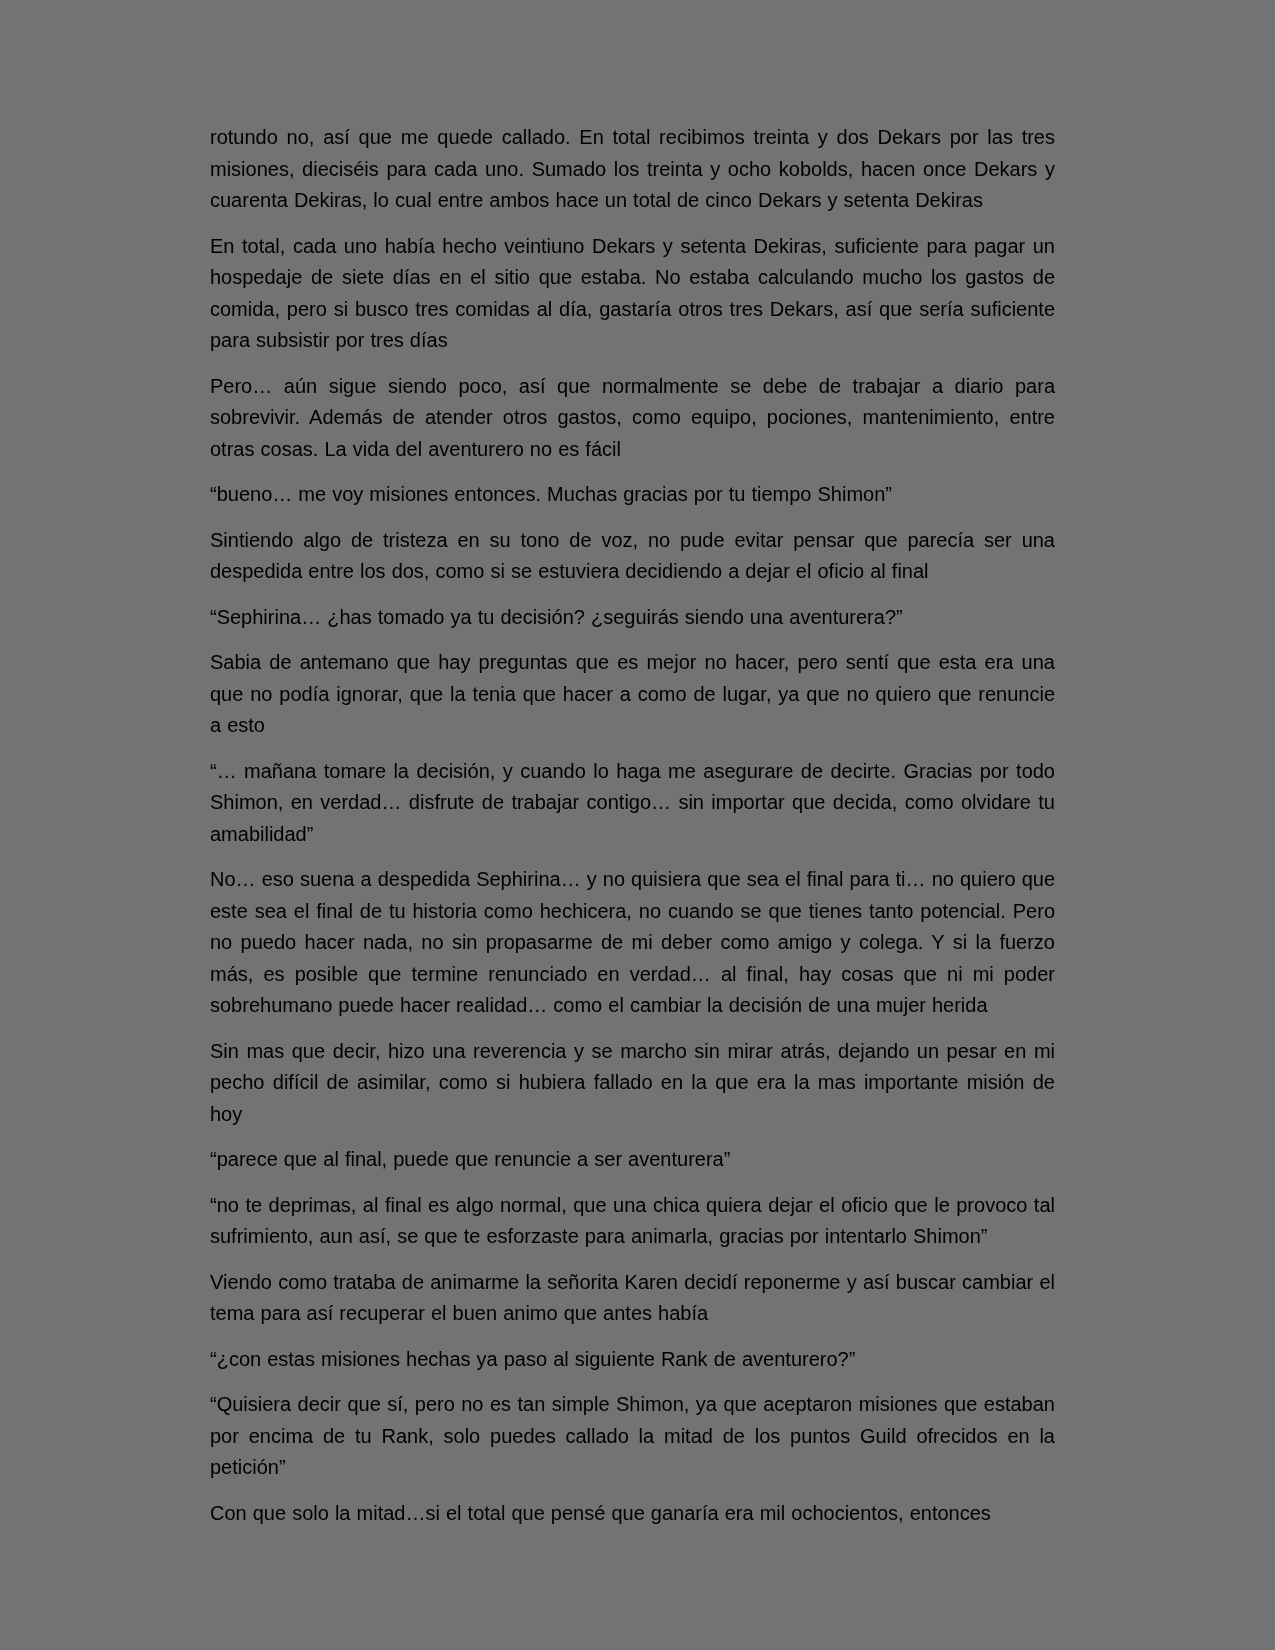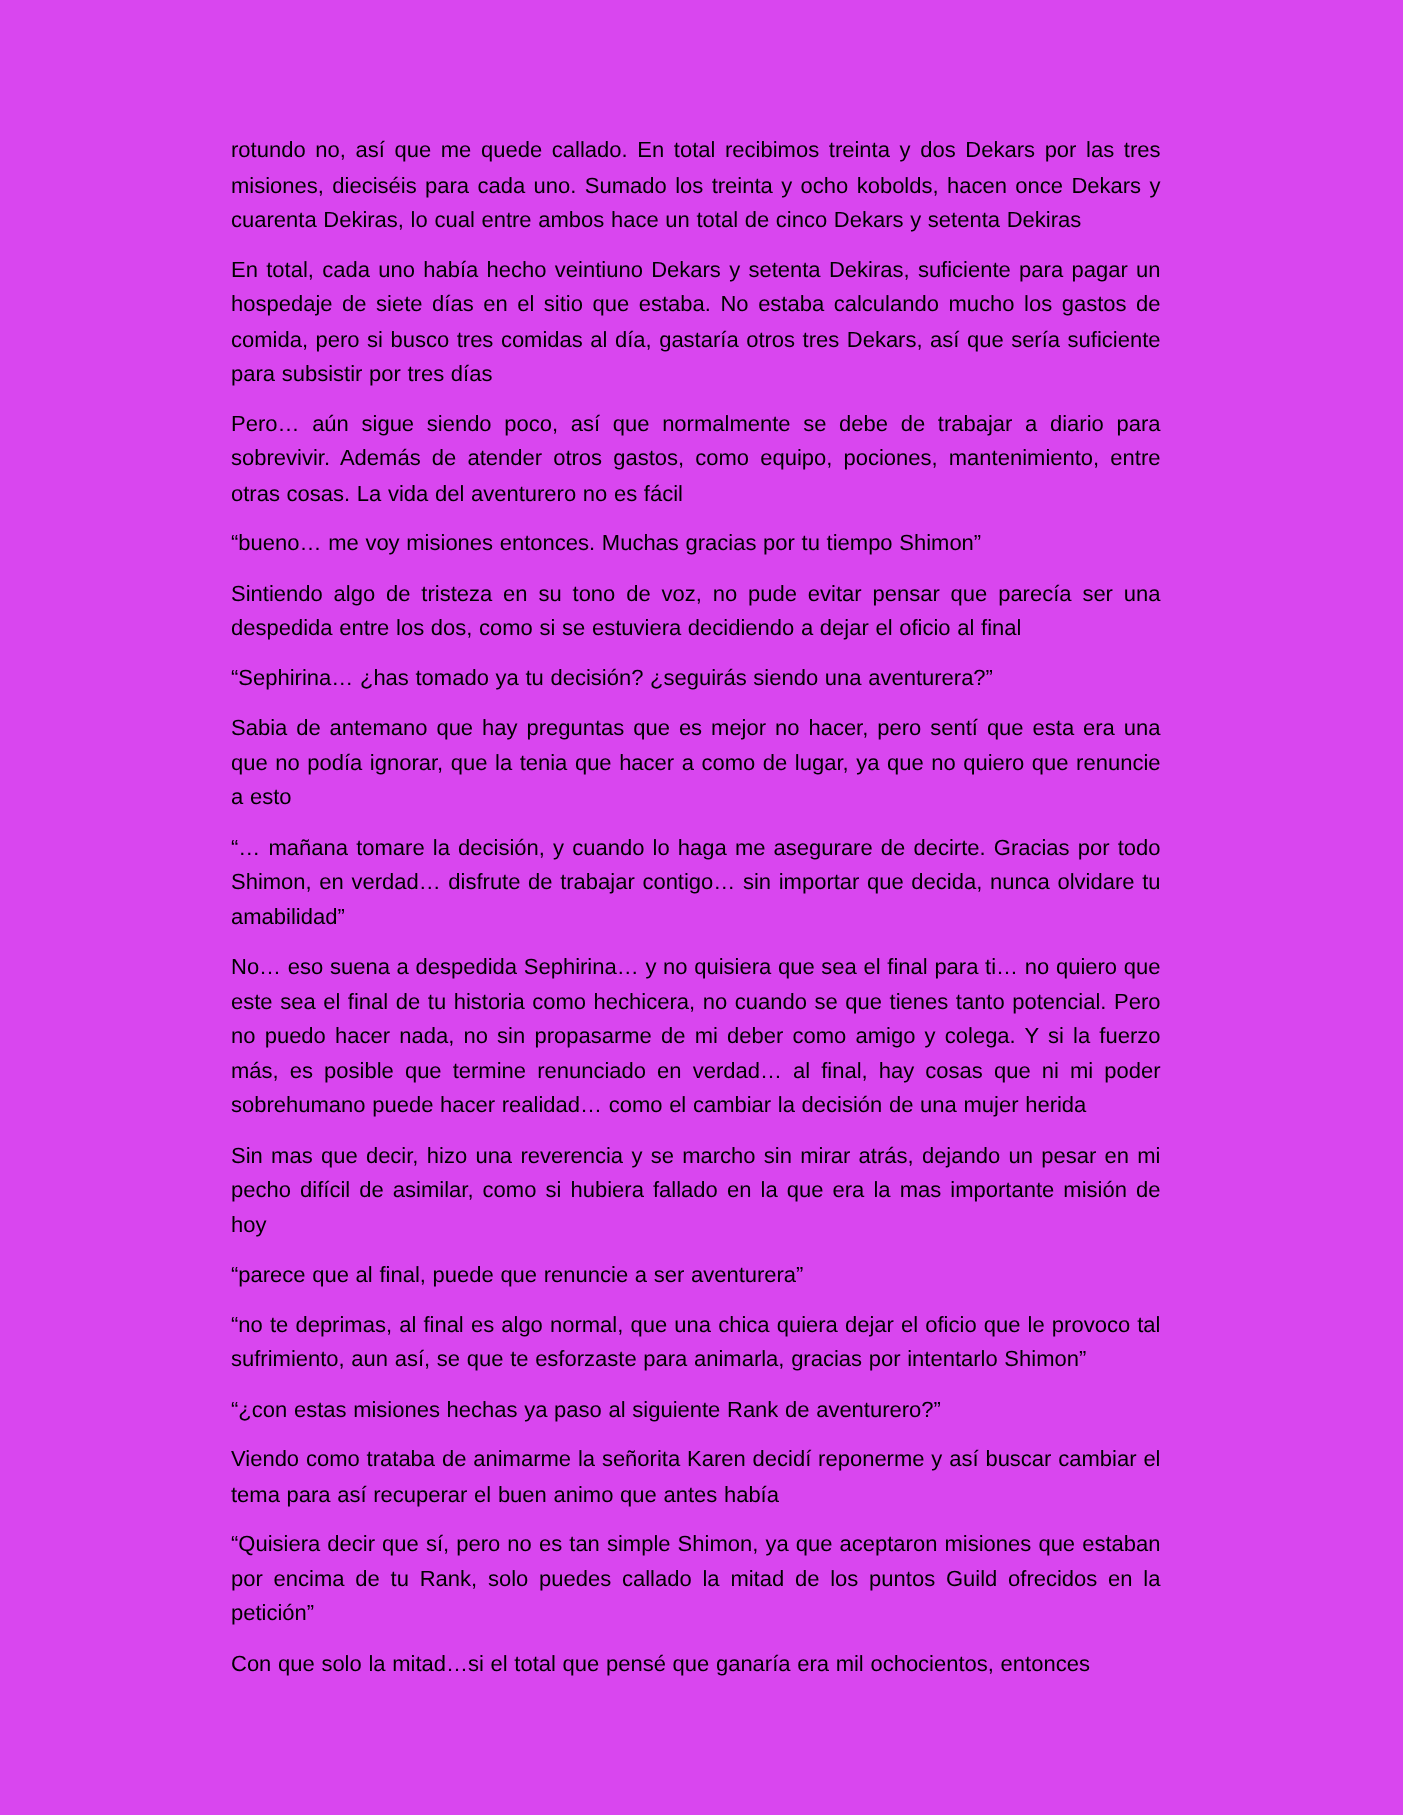--- a/index.html
+++ b/index.html
@@ -4,21 +4,21 @@
 <style>
   html, body {
     margin: 0;
     padding: 0;
     background: #ffffff;
   }
   .page {
     position: relative;
     width: 1275px;
     height: 1650px;
-    background: #d946ef;
+    background: #737373;
     overflow: hidden;
     font-family: "Liberation Sans", sans-serif;
   }
   .content {
     position: absolute;
     left: 210px;
     top: 122px;
     width: 845px;
     color: #000000;
   }
@@ -36,24 +36,24 @@
 
 <div class="page">
   <div class="content">
     <p class="para">rotundo no, así que me quede callado. En total recibimos treinta y dos Dekars por las tres misiones, dieciséis para cada uno. Sumado los treinta y ocho kobolds, hacen once Dekars y cuarenta Dekiras, lo cual entre ambos hace un total de cinco Dekars y setenta Dekiras</p>
     <p class="para">En total, cada uno había hecho veintiuno Dekars y setenta Dekiras, suficiente para pagar un hospedaje de siete días en el sitio que estaba. No estaba calculando mucho los gastos de comida, pero si busco tres comidas al día, gastaría otros tres Dekars, así que sería suficiente para subsistir por tres días</p>
     <p class="para">Pero… aún sigue siendo poco, así que normalmente se debe de trabajar a diario para sobrevivir. Además de atender otros gastos, como equipo, pociones, mantenimiento, entre otras cosas. La vida del aventurero no es fácil</p>
     <p class="para">“bueno… me voy misiones entonces. Muchas gracias por tu tiempo Shimon”</p>
     <p class="para">Sintiendo algo de tristeza en su tono de voz, no pude evitar pensar que parecía ser una despedida entre los dos, como si se estuviera decidiendo a dejar el oficio al final</p>
     <p class="para">“Sephirina… ¿has tomado ya tu decisión? ¿seguirás siendo una aventurera?”</p>
     <p class="para">Sabia de antemano que hay preguntas que es mejor no hacer, pero sentí que esta era una que no podía ignorar, que la tenia que hacer a como de lugar, ya que no quiero que renuncie a esto</p>
-    <p class="para">“… mañana tomare la decisión, y cuando lo haga me asegurare de decirte. Gracias por todo Shimon, en verdad… disfrute de trabajar contigo… sin importar que decida, nunca olvidare tu amabilidad”</p>
+    <p class="para">“… mañana tomare la decisión, y cuando lo haga me asegurare de decirte. Gracias por todo Shimon, en verdad… disfrute de trabajar contigo… sin importar que decida, como olvidare tu amabilidad”</p>
     <p class="para">No… eso suena a despedida Sephirina… y no quisiera que sea el final para ti… no quiero que este sea el final de tu historia como hechicera, no cuando se que tienes tanto potencial. Pero no puedo hacer nada, no sin propasarme de mi deber como amigo y colega. Y si la fuerzo más, es posible que termine renunciado en verdad… al final, hay cosas que ni mi poder sobrehumano puede hacer realidad… como el cambiar la decisión de una mujer herida</p>
     <p class="para">Sin mas que decir, hizo una reverencia y se marcho sin mirar atrás, dejando un pesar en mi pecho difícil de asimilar, como si hubiera fallado en la que era la mas importante misión de hoy</p>
     <p class="para">“parece que al final, puede que renuncie a ser aventurera”</p>
     <p class="para">“no te deprimas, al final es algo normal, que una chica quiera dejar el oficio que le provoco tal sufrimiento, aun así, se que te esforzaste para animarla, gracias por intentarlo Shimon”</p>
+    <p class="para">Viendo como trataba de animarme la señorita Karen decidí reponerme y así buscar cambiar el tema para así recuperar el buen animo que antes había</p>
     <p class="para">“¿con estas misiones hechas ya paso al siguiente Rank de aventurero?”</p>
-    <p class="para">Viendo como trataba de animarme la señorita Karen decidí reponerme y así buscar cambiar el tema para así recuperar el buen animo que antes había</p>
     <p class="para">“Quisiera decir que sí, pero no es tan simple Shimon, ya que aceptaron misiones que estaban por encima de tu Rank, solo puedes callado la mitad de los puntos Guild ofrecidos en la petición”</p>
     <p class="para">Con que solo la mitad…si el total que pensé que ganaría era mil ochocientos, entonces</p>
 
   </div>
 </div>
 
 </body></html>

